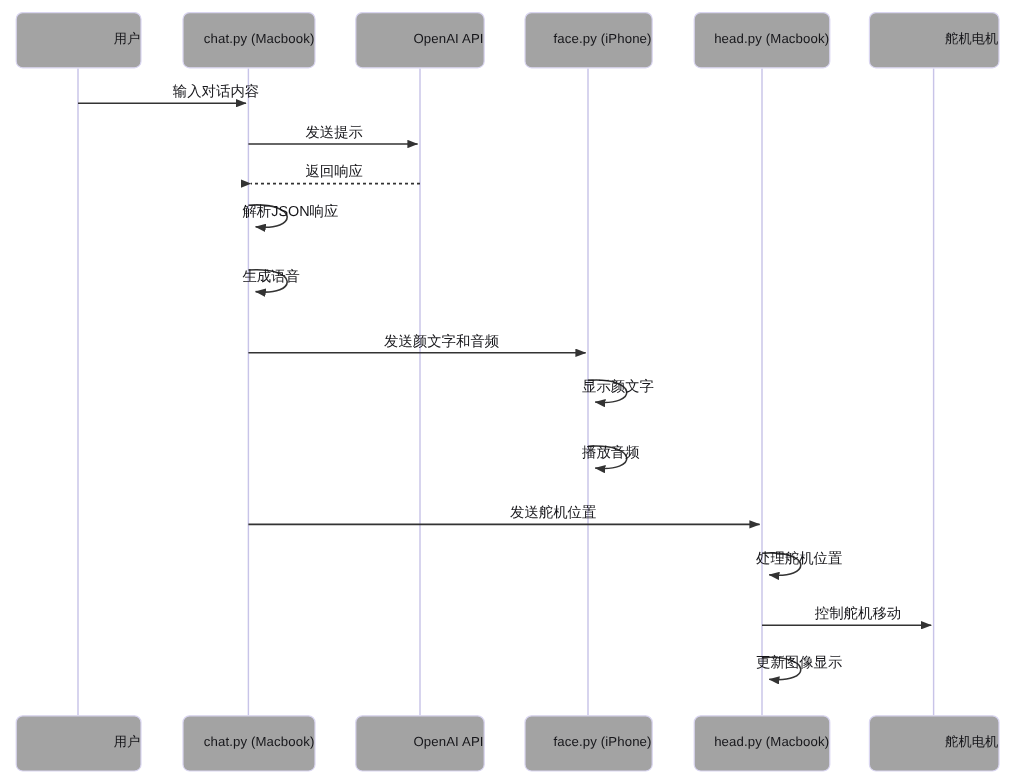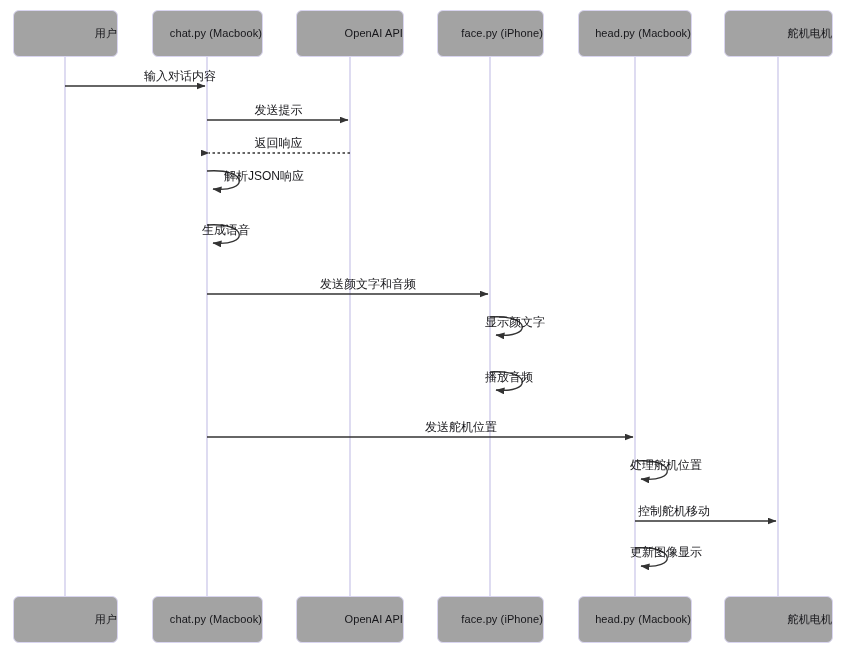--- a/index.html
+++ b/index.html
@@ -156,25 +156,25 @@
         <span>head.py (Macbook)</span>
       </div>
       <div class="actor-box" style="left: 724px; top: 596px; width: 109px; height: 47px;">
         <span>舵机电机</span>
       </div>
     </div>
   <div id="labels-layer">
       <div class="msg-label center" style="top: 70px; left: 136px; margin-left: 44px;">输入对话内容</div>
       <div class="msg-label center" style="top: 104px; left: 278.5px;">发送提示</div>
       <div class="msg-label center" style="top: 137px; left: 278.5px;">返回响应</div>
-      <div class="msg-label" style="top: 170px; left: 202px; margin-left: 22px;">解析JSON响应</div>
+      <div class="msg-label" style="top: 170px; left: 202px;">解析JSON响应</div>
       <div class="msg-label" style="top: 224px; left: 202px;">生成语音</div>
       <div class="msg-label center" style="top: 278px; left: 368px;">发送颜文字和音频</div>
       <div class="msg-label" style="top: 316px; left: 485px;">显示颜文字</div>
       <div class="msg-label" style="top: 371px; left: 485px;">播放音频</div>
       <div class="msg-label center" style="top: 421px; left: 421px; margin-left: 40px;">发送舵机位置</div>
       <div class="msg-label" style="top: 459px; left: 630px;">处理舵机位置</div>
-      <div class="msg-label center" style="top: 505px; left: 674px;">控制舵机移动</div>
+      <div class="msg-label center" style="top: 505px; left: 715px;">控制舵机移动</div>
       <div class="msg-label" style="top: 546px; left: 630px;">更新图像显示</div>
     </div>
 
 
 </div>
 
 </body></html>

